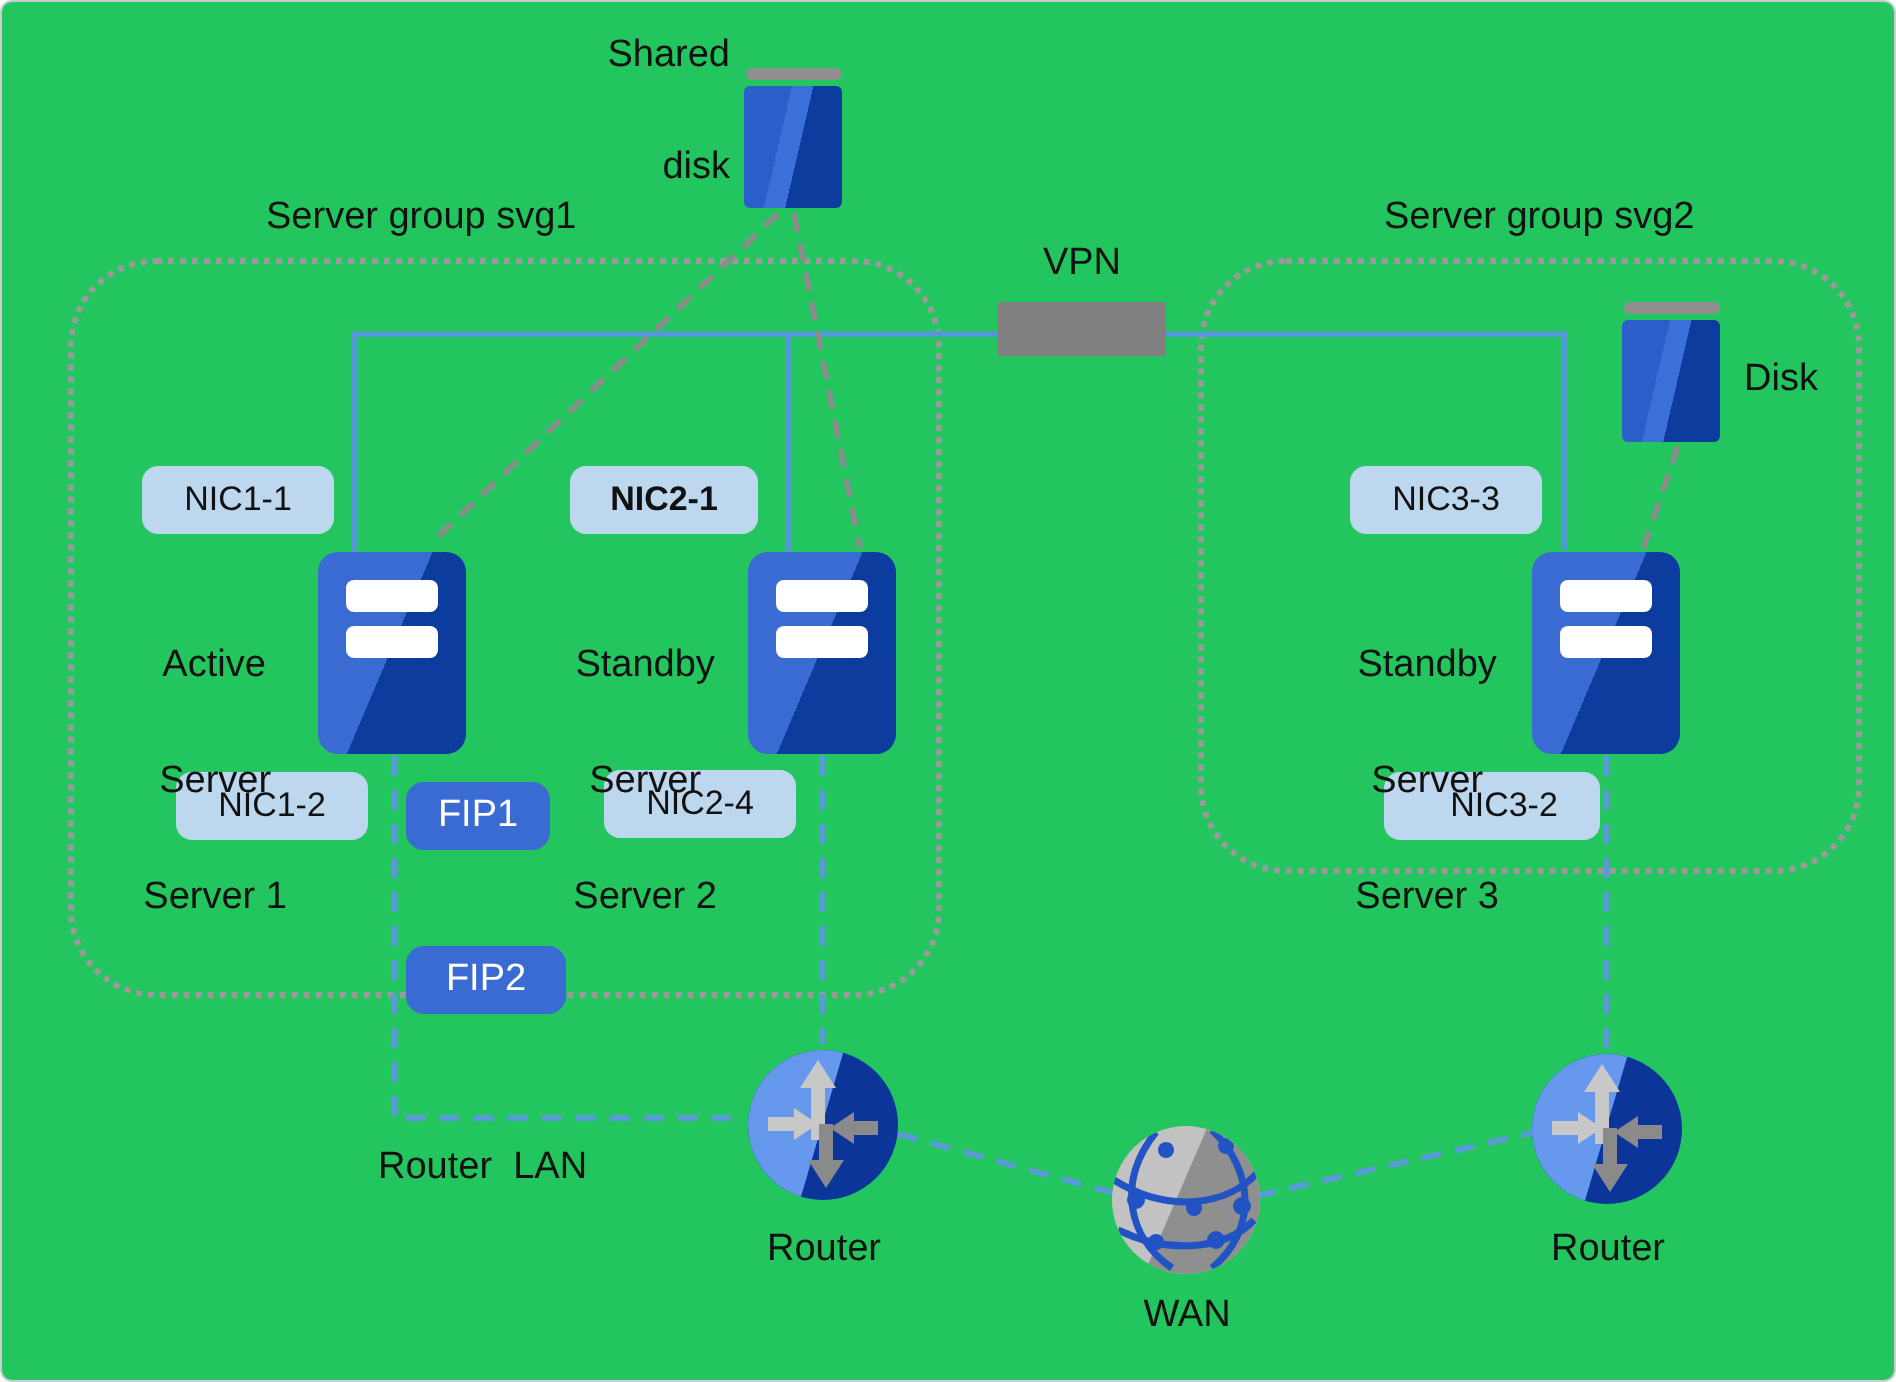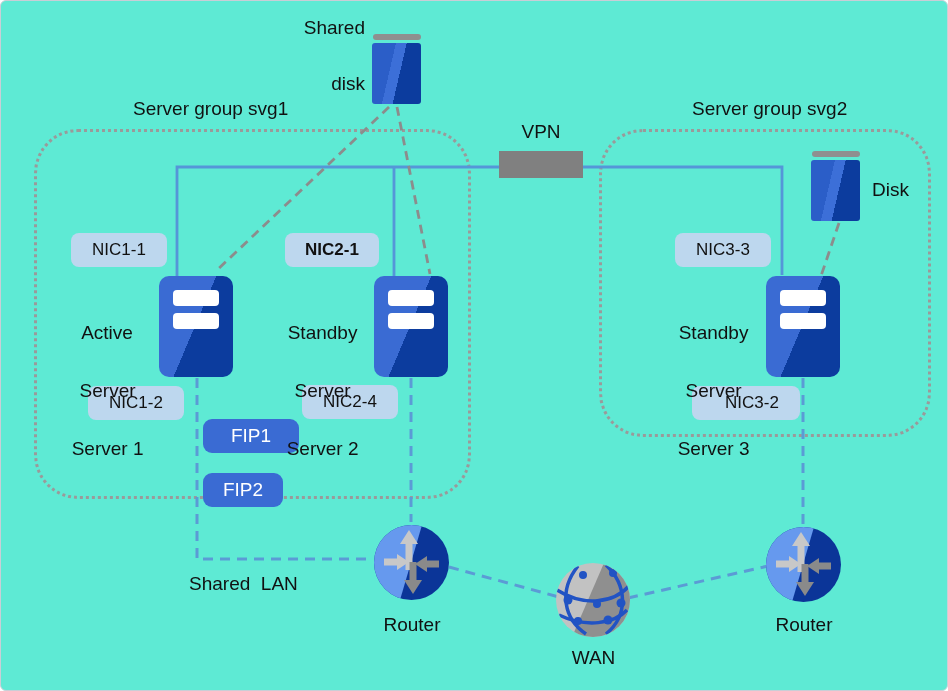--- a/index.html
+++ b/index.html
@@ -1,17 +1,17 @@
 <!DOCTYPE html>
 <html><head>
 <meta charset="utf-8">
 <style>
   html,body{margin:0;padding:0;background:#fff;}
   .canvas{
-    position:relative;width:948px;height:691px;background:#5eead4;
+    position:relative;width:948px;height:691px;background:#22c55e;
     border:1px solid #C9CED6;border-radius:6px;box-sizing:border-box;
     font-family:"Liberation Sans",sans-serif;color:#111;overflow:hidden;
   }
   .abs{position:absolute;}
   .lbl{font-size:19px;line-height:27px;color:#111;white-space:pre;}
   .group-box{
     position:absolute;border:3px dotted #9A9A9A;border-radius:44px;
     box-sizing:border-box;background:transparent;
   }
   .badge-nic{
@@ -74,42 +74,42 @@
        <span>disk</span></div>
 
   <div class="abs lbl" style="left:132px;top:94px;">Server group svg1</div>
   <div class="abs lbl" style="left:691px;top:94px;">Server group svg2</div>
 
 
   <div class="abs lbl center" style="left:498px;top:117px;width:84px;">VPN</div>
 
   <div class="abs lbl" style="left:871px;top:175px;">Disk</div>
 
-  <div class="abs lbl" style="left:188px;top:569px;">Shared  LAN</div>
+  <div class="abs lbl" style="left:188px;top:569px;">Router  LAN</div>
 
   <div class="disk-icon" style="left:371px;top:33px;">
     <div class="disk-cap"></div>
     <div class="disk-body"></div>
   </div>
 
   <div class="disk-icon" style="left:810px;top:150px;">
     <div class="disk-cap"></div>
     <div class="disk-body"></div>
   </div>
 
   <div class="vpn-box" style="left:498px;top:150px;"></div>
 
   <div class="badge-nic" style="left:70px;top:232px;width:96px;">NIC1-1</div>
   <div class="badge-nic" style="left:284px;top:232px;width:94px;font-weight:bold;">NIC2-1</div>
   <div class="badge-nic" style="left:674px;top:232px;width:96px;">NIC3-3</div>
   <div class="badge-nic" style="left:87px;top:385px;width:96px;">NIC1-2</div>
   <div class="badge-nic" style="left:301px;top:384px;width:96px;">NIC2-4</div>
   <div class="badge-nic" style="left:691px;top:385px;width:96px;padding-left:12px;">NIC3-2</div>
 
-  <div class="badge-fip" style="left:202px;top:390px;width:96px;margin-top:28px;">FIP1</div>
+  <div class="badge-fip" style="left:202px;top:390px;width:72px;">FIP1</div>
   <div class="badge-fip" style="left:202px;top:436px;width:80px;margin-top:36px;">FIP2</div>
 
   <div class="server-icon" style="left:158px;top:275px;">
     <div class="server-bar" style="top:14px;"></div>
     <div class="server-bar" style="top:37px;"></div>
   </div>
   <div class="server-icon" style="left:373px;top:275px;">
     <div class="server-bar" style="top:14px;"></div>
     <div class="server-bar" style="top:37px;"></div>
   </div>

